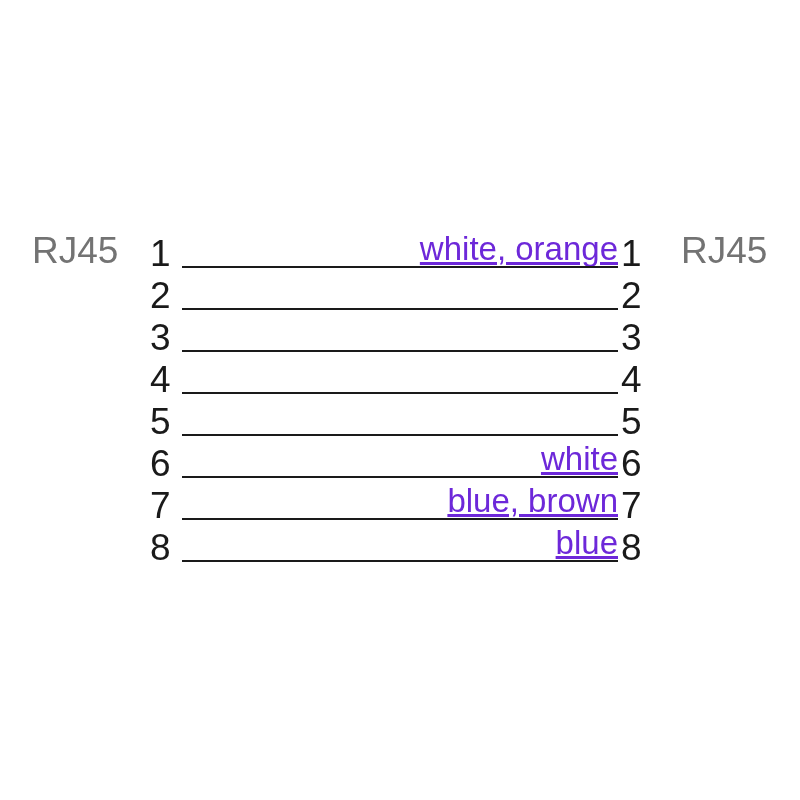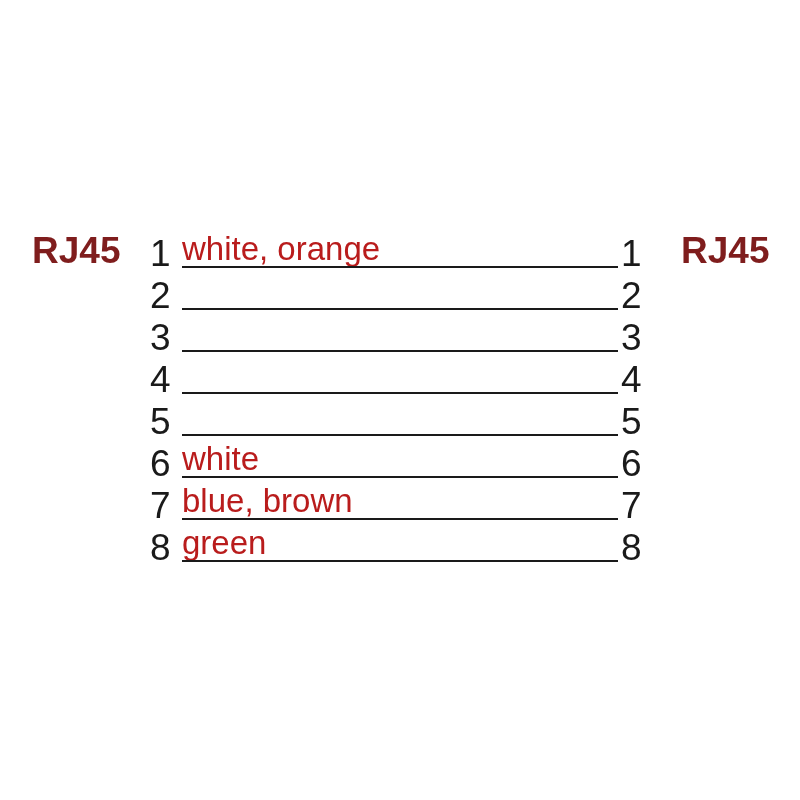--- a/index.html
+++ b/index.html
@@ -16,22 +16,22 @@
     width: 800px;
     height: 800px;
     background: #ffffff;
     overflow: hidden;
   }
 
   
   .connector-label {
     position: absolute;
     font-size: 37px;
-    font-weight: 700;
-    color: #7f1d1d;
+    font-weight: 400;
+    color: #737373;
     letter-spacing: 0px;
     white-space: nowrap;
     line-height: 1;
   }
   #connector-left  { left: 32px;  top: 232px; }
   #connector-right { left: 681px; top: 232px; }
 
   
   .wire-row {
     position: absolute;
@@ -60,26 +60,27 @@
     bottom: 0px;
     height: 0;
     border-top: 2px solid #1a1a1a;
   }
 
   .wire-label {
     position: absolute;
     left: 182px;
     width: 436px;
     bottom: 3px;
-    text-align: left;
+    text-align: right;
     font-size: 33px;
     font-weight: 400;
-    color: #b91c1c;
+    color: #6d28d9;
     line-height: 1;
     white-space: nowrap;
+    text-decoration: underline;
   }
 </style>
 </head>
 <body>
 
 <div id="canvas">
 
   <div class="connector-label" id="connector-left">RJ45</div>
 
   <div class="connector-label" id="connector-right">RJ45</div>
@@ -118,19 +119,19 @@
         <div class="pin-number right">6</div>
       </div>
       <div class="wire-row" style="top: 478px;">
         <div class="pin-number left">7</div>
         <div class="wire-label">blue, brown</div>
         <div class="wire-line" style="border-top-color: rgb(26, 26, 26);"></div>
         <div class="pin-number right">7</div>
       </div>
       <div class="wire-row" style="top: 520px;">
         <div class="pin-number left">8</div>
-        <div class="wire-label">green</div>
+        <div class="wire-label">blue</div>
         <div class="wire-line" style="border-top-color: rgb(26, 26, 26);"></div>
         <div class="pin-number right">8</div>
       </div>
     </div>
 
 </div>
 
 </body></html>

